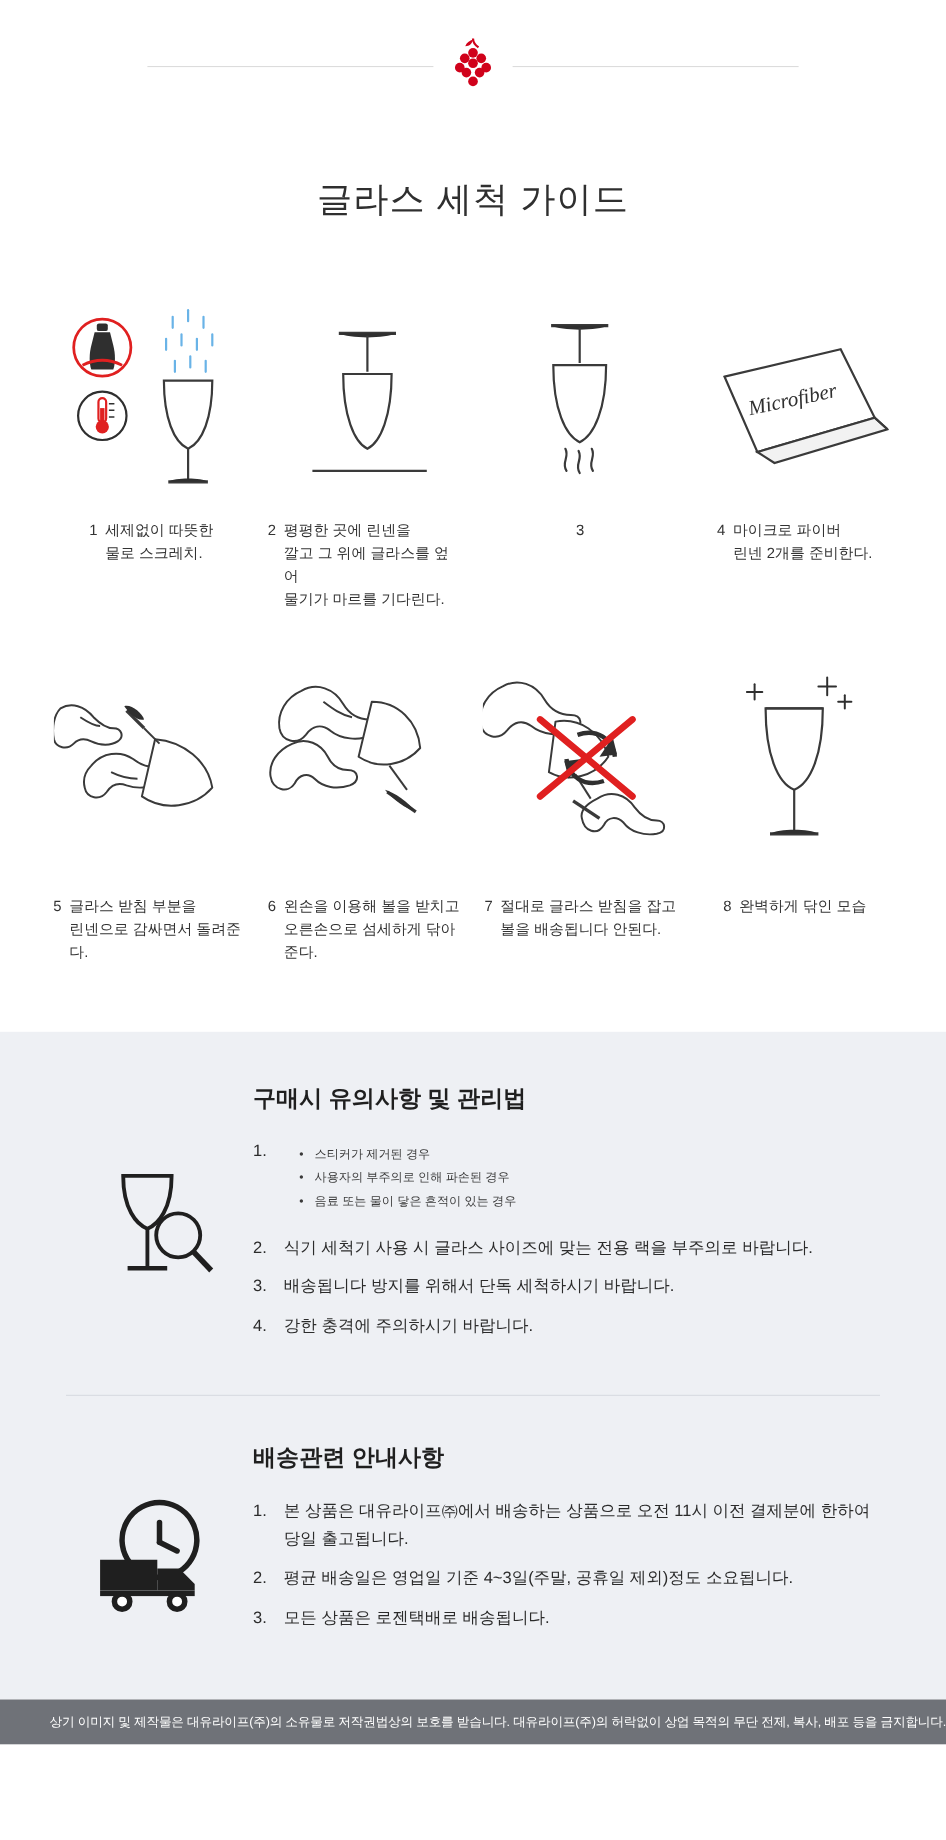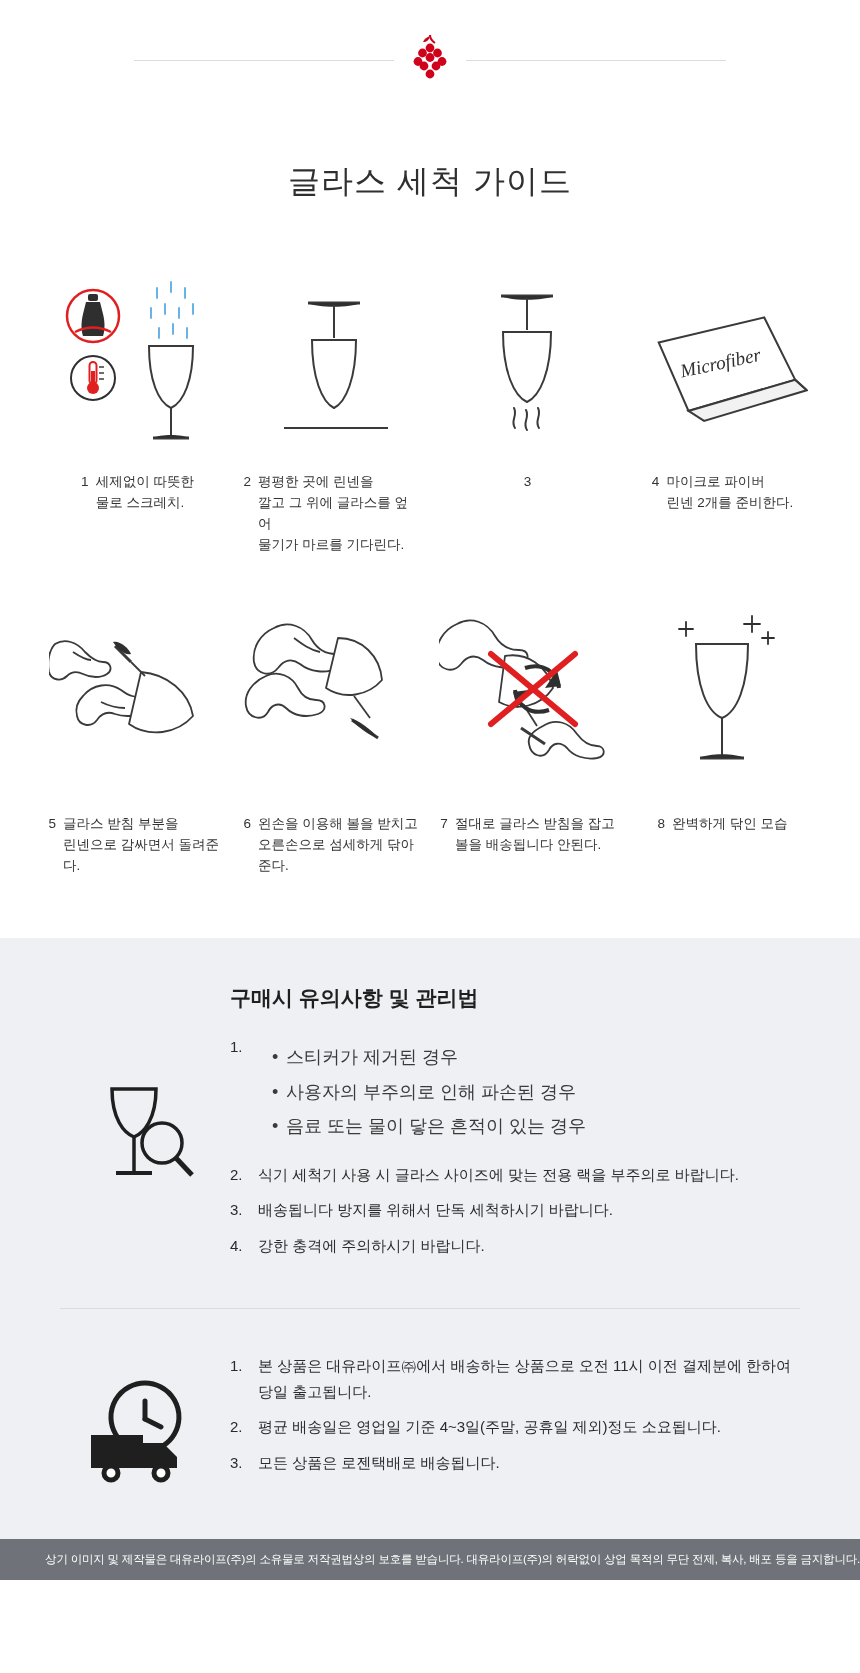--- a/index.html
+++ b/index.html
@@ -97,21 +97,21 @@
     margin-bottom:9px;
   }
   ol.olist > li .n{flex:0 0 16px;text-align:left;}
   ol.olist > li .t{flex:1 1 auto;}
   ul.sub{
     margin:6px 0 10px 0;
     padding:0 0 0 14px;
     list-style:none;
   }
   ul.sub li{
-    font-size:18px;
+    font-size:11px;
     line-height:1.9;
     color:#3a3a3a;
     position:relative;
     padding-left:14px;
   }
   ul.sub li:before{
     content:"•";
     position:absolute;
     left:0;
     top:0;
@@ -449,20 +449,21 @@
             <path d="M58 66 h20 l14 14 v6 h-34 z"></path>
             <rect x="6" y="86" width="86" height="5"></rect>
           </g>
           <g fill="none" stroke="#1f1f1f" stroke-width="5">
             <circle cx="26" cy="96" r="7" fill="#ffffff"></circle>
             <circle cx="76" cy="96" r="7" fill="#ffffff"></circle>
           </g>
         </svg>
       </div>
       <div class="info-body">
+        <div class="info-h">배송관련 안내사항</div>
         <ol class="olist">
           <li>
             <span class="n">1.</span>
             <span class="t">본 상품은 대유라이프㈜에서 배송하는 상품으로 오전 11시 이전 결제분에 한하여 당일 출고됩니다.</span>
           </li>
           <li>
             <span class="n">2.</span>
             <span class="t">평균 배송일은 영업일 기준 4~3일(주말, 공휴일 제외)정도 소요됩니다.</span>
           </li>
           <li>

